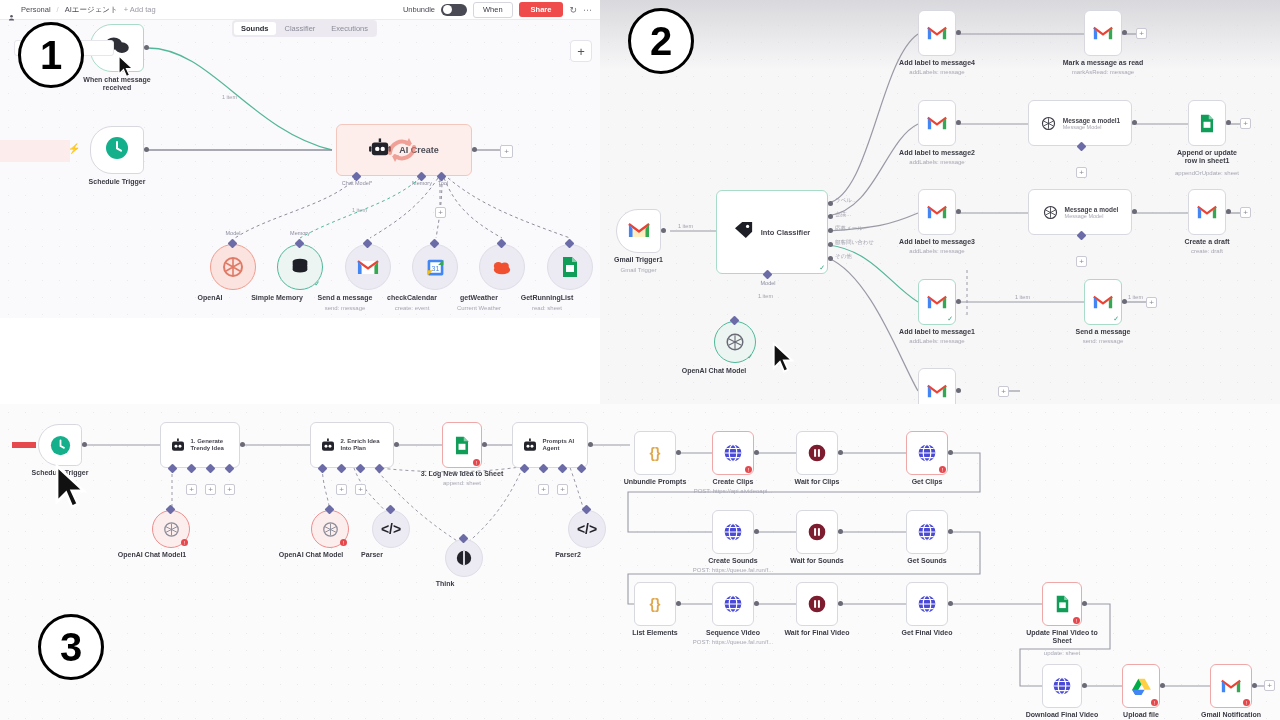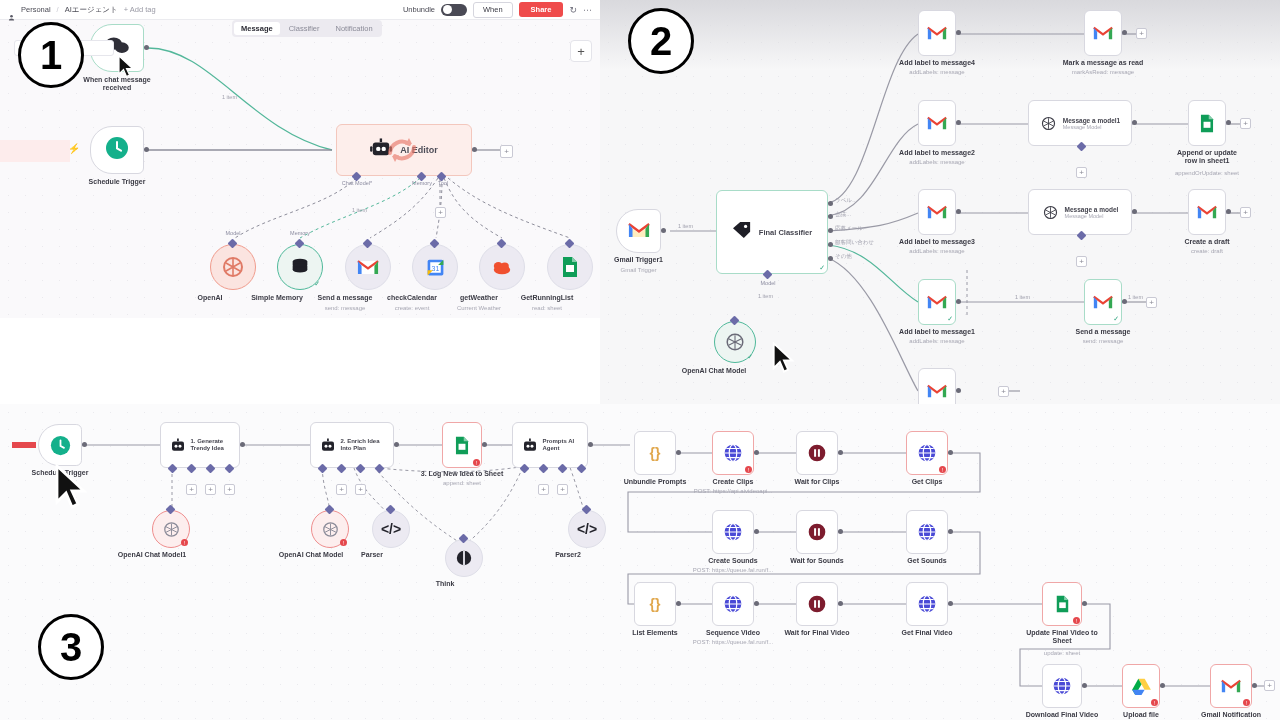--- a/index.html
+++ b/index.html
@@ -127,23 +127,23 @@
       <span class="toggle">
           <span class="knob"></span>
         </span>
       <button class="btn-share">When</button>
       <button class="btn-save">Share</button>
       <span class="ico-btn">↻</span>
       <span class="ico-btn">⋯</span>
     </div>
 
     <div class="tabs">
-      <span class="tab active">Message</span>
+      <span class="tab active">Sounds</span>
       <span class="tab">Classifier</span>
-      <span class="tab">Notification</span>
+      <span class="tab">Executions</span>
     </div>
 
     <div class="searchbox">
       <svg width="6" height="6" viewBox="0 0 16 16">
           <circle cx="7" cy="7" r="5" fill="none" stroke="#b6b6c0" stroke-width="2"></circle>
           <line x1="11" y1="11" x2="15" y2="15" stroke="#b6b6c0" stroke-width="2"></line>
         </svg>
       <span>Hide nodes</span>
     </div>
     <div class="plusbtn">+</div>
@@ -195,21 +195,21 @@
         <span>
           <svg width="22" height="20" viewBox="0 0 24 22">
               <rect x="3" y="5" width="18" height="14" rx="3" fill="#23232b"></rect>
               <circle cx="9" cy="12" r="2.4" fill="#fff"></circle>
               <circle cx="15" cy="12" r="2.4" fill="#fff"></circle>
               <rect x="10.6" y="0.5" width="2.6" height="4" fill="#23232b"></rect>
               <rect x="0" y="9" width="2.6" height="6" rx="1.3" fill="#23232b"></rect>
               <rect x="21.4" y="9" width="2.6" height="6" rx="1.3" fill="#23232b"></rect>
             </svg>
         </span>
-        <span style="font-size:9px;color:#4d4d58;font-weight:600;">AI Editor</span>
+        <span style="font-size:9px;color:#4d4d58;font-weight:600;">AI Create</span>
         <span style="position:absolute;right:52px;top:8px;opacity:.65;">
           <svg width="34" height="34" viewBox="0 0 34 34">
               <path d="M5 20a12 12 0 0 1 19-9" stroke="#e9796b" stroke-width="4" fill="none" stroke-linecap="round"></path>
               <path d="M29 14a12 12 0 0 1-19 9" stroke="#e9796b" stroke-width="4" fill="none" stroke-linecap="round"></path>
               <path d="M24 5l3 6-7 1z" fill="#e9796b"></path>
               <path d="M10 29l-3-6 7-1z" fill="#e9796b"></path>
             </svg>
         </span>
       </div>
       <div class="port" style="left:136px;top:23px;"></div>
@@ -360,21 +360,21 @@
     <div class="ctag" style="left:78px;top:223px;">1 item</div>
 
     <div class="node" style="left:116px;top:190px;">
       <div class="nbox ok" style="width:112px;height:84px;gap:7px;">
         <span>
           <svg width="20" height="18" viewBox="0 0 22 20">
               <path d="M1 8l8-7h11v11l-7 7z" fill="#1e1e26"></path>
               <circle cx="15" cy="6" r="1.8" fill="#fff"></circle>
             </svg>
         </span>
-        <span style="font-size:7.5px;color:#45454f;font-weight:600;">Final Classifier</span>
+        <span style="font-size:7.5px;color:#45454f;font-weight:600;">Into Classifier</span>
         <span class="check">✓</span>
       </div>
       <div class="port" style="left:112px;top:11px;"></div>
       <div class="port" style="left:112px;top:24px;"></div>
       <div class="port" style="left:112px;top:38px;"></div>
       <div class="port" style="left:112px;top:52px;"></div>
       <div class="port" style="left:112px;top:66px;"></div>
       <div class="ctag" style="left:119px;top:7px;">ラベル…</div>
       <div class="ctag" style="left:119px;top:21px;">会議…</div>
       <div class="ctag" style="left:119px;top:35px;">応募メール</div>

